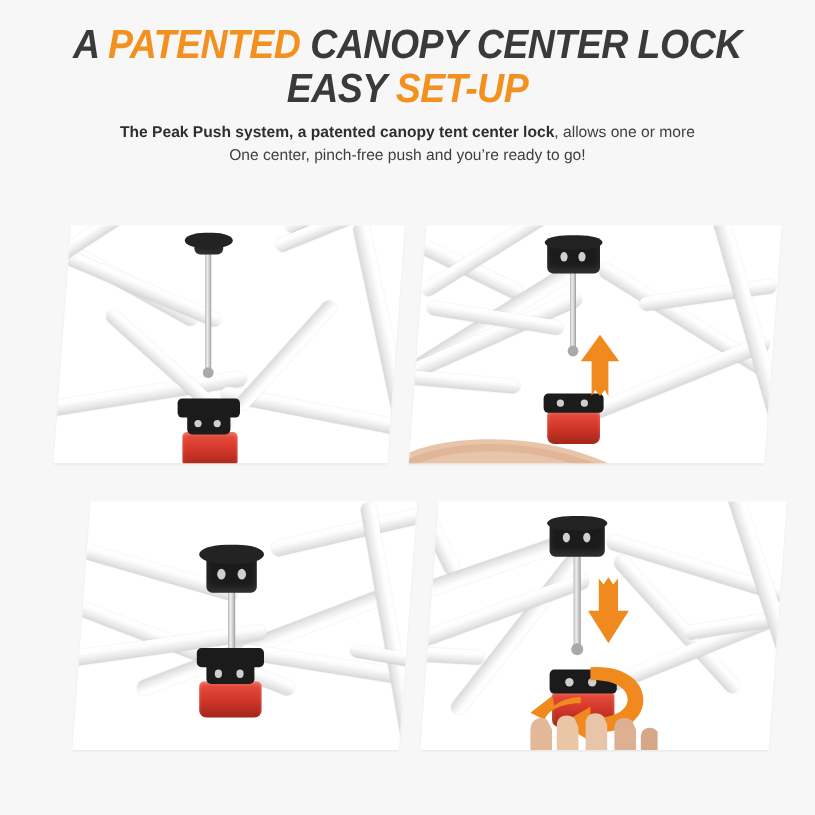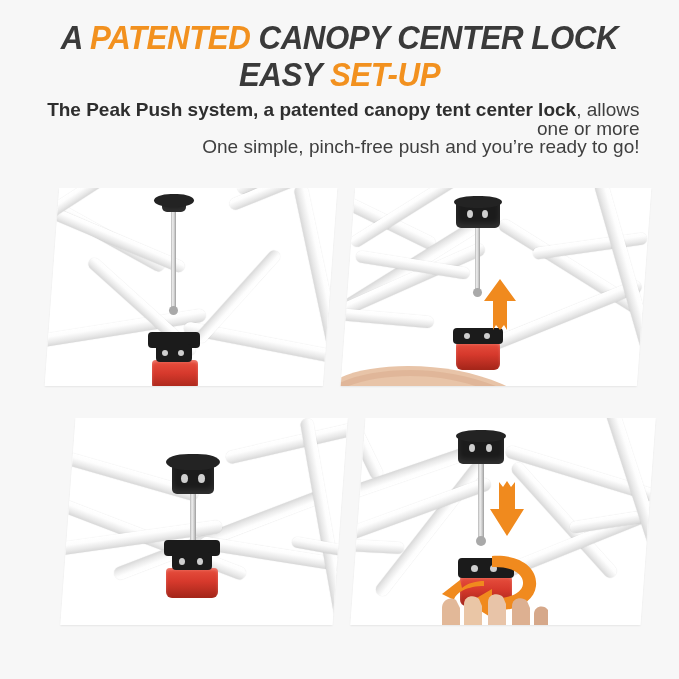--- a/index.html
+++ b/index.html
@@ -24,22 +24,22 @@
     transform:scaleX(0.92);
     transform-origin:center top;
   }
   .headline .l1,.headline .l2{display:block;white-space:nowrap;}
   .headline .l2{margin-top:2px;}
   .hl-dark{color:#3a3a3a;}
   .hl-accent{color:#f2911f;}
 
   
   .body-copy{
-    text-align:right;
-    font-size:19px;
+    text-align:center;
+    font-size:13px;
     line-height:18.4px;
     color:#3f3f3f;
     margin:10px auto 0;
     width:600px;
   }
   .body-copy .bold{font-weight:bold;color:#2e2e2e;}
   .body-copy p{margin:0;}
 
   
   .grid{
@@ -132,21 +132,21 @@
 
 <div class="page">
 
   <div class="headline">
     <span class="l1"><span class="hl-dark">A </span><span class="hl-accent">PATENTED</span><span class="hl-dark"> CANOPY CENTER LOCK</span></span>
     <span class="l2"><span class="hl-dark">EASY </span><span class="hl-accent">SET-UP</span></span>
   </div>
 
   <div class="body-copy">
     <p><span class="bold">The Peak Push system, a patented canopy tent center lock</span><span>, allows one or more</span></p>
-    <p>One simple, pinch-free push and you’re ready to go!</p>
+    <p>One center, pinch-free push and you’re ready to go!</p>
   </div>
 
   <div class="grid">
 
     <div class="panel p-tl">
       <div class="inner">
 
         <div class="strut" style="left:-8px;top:-4px;width:160px;height:13px;transform:rotate(29deg);transform-origin:left center;"></div>
         <div class="strut" style="left:14px;top:16px;width:150px;height:12px;transform:rotate(23deg);transform-origin:left center;"></div>
 

